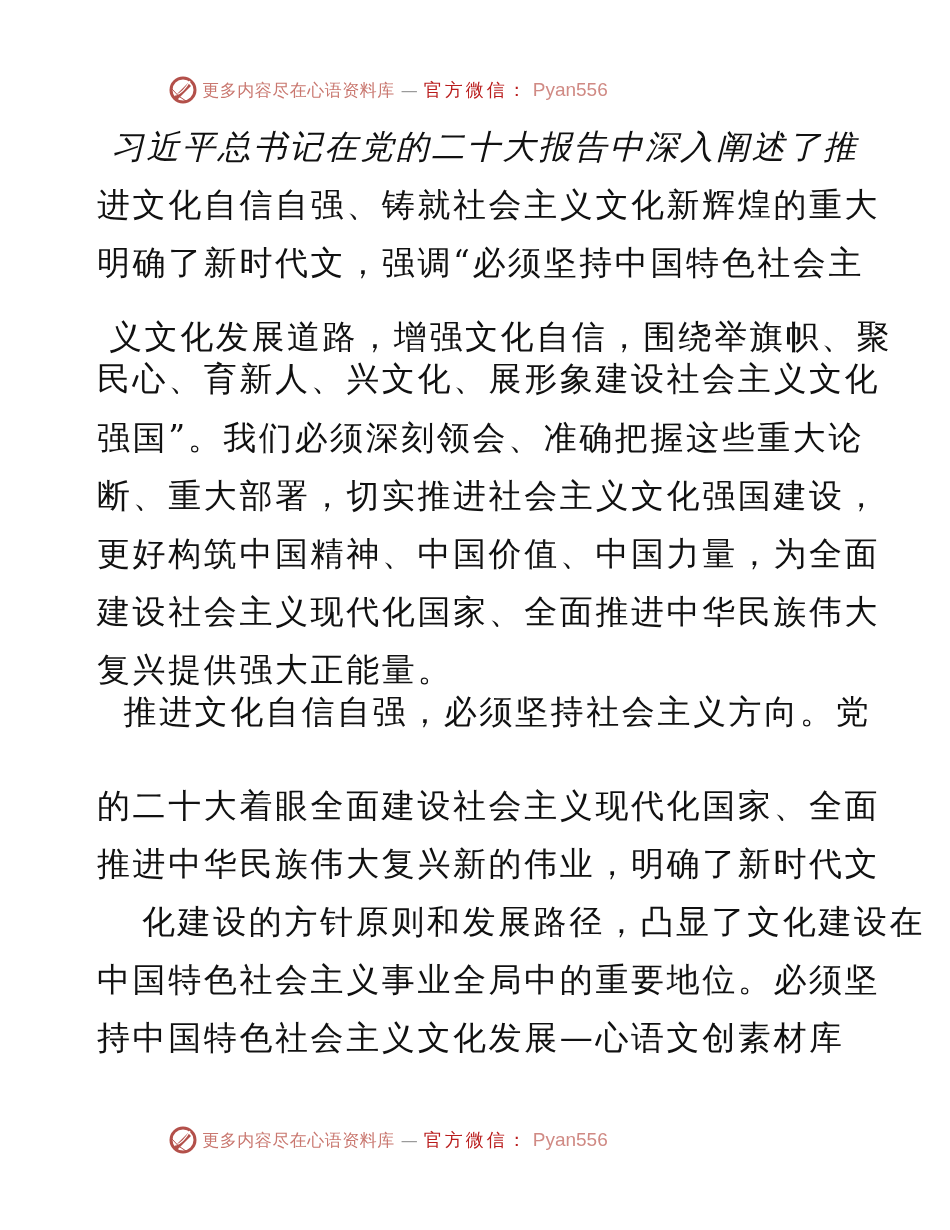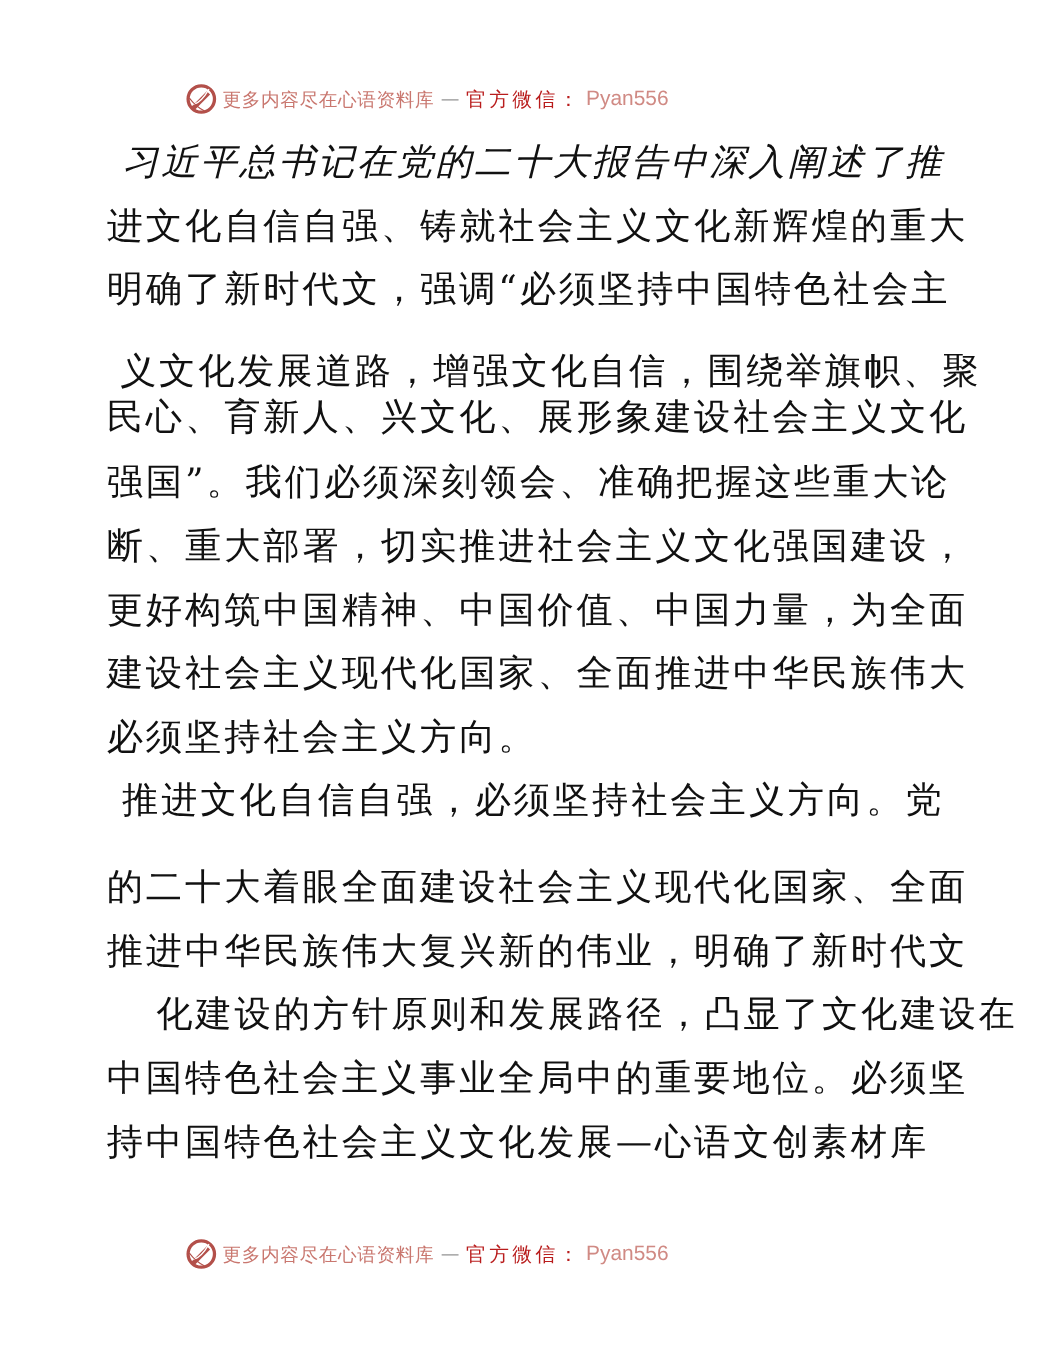--- a/index.html
+++ b/index.html
@@ -50,24 +50,24 @@
   <div>
     <div class="line indent" style="top:126px;font-style:italic;">习近平总书记在党的二十大报告中深入阐述了推</div>
     <div class="line" style="top:184px;">进文化自信自强、铸就社会主义文化新辉煌的重大</div>
     <div class="line" style="top:242px;">明确了新时代文，强调“必须坚持中国特色社会主</div>
     <div class="line" style="top:316px;margin-left:12px;">义文化发展道路，增强文化自信，围绕举旗帜、聚</div>
     <div class="line" style="top:358px;">民心、育新人、兴文化、展形象建设社会主义文化</div>
     <div class="line" style="top:417px;">强国”。我们必须深刻领会、准确把握这些重大论</div>
     <div class="line" style="top:475px;">断、重大部署，切实推进社会主义文化强国建设，</div>
     <div class="line" style="top:533px;">更好构筑中国精神、中国价值、中国力量，为全面</div>
     <div class="line" style="top:591px;">建设社会主义现代化国家、全面推进中华民族伟大</div>
-    <div class="line" style="top:649px;">必须坚持社会主义方向。</div>
+    <div class="line" style="top:649px;">复兴提供强大正能量。</div>
   </div>
   <div>
-    <div class="line indent" style="top:706px;">推进文化自信自强，必须坚持社会主义方向。党</div>
+    <div class="line indent" style="top:691px;text-align:right;">推进文化自信自强，必须坚持社会主义方向。党</div>
     <div class="line" style="top:785px;">的二十大着眼全面建设社会主义现代化国家、全面</div>
     <div class="line" style="top:843px;">推进中华民族伟大复兴新的伟业，明确了新时代文</div>
     <div class="line" style="top:901px;margin-left:45px;">化建设的方针原则和发展路径，凸显了文化建设在</div>
     <div class="line" style="top:959px;">中国特色社会主义事业全局中的重要地位。必须坚</div>
     <div class="line" style="top:1017px;">持中国特色社会主义文化发展—心语文创素材库</div>
   </div>
 </div>
 
 <div class="banner" style="top:1120px;">
   <div class="banner-inner">

